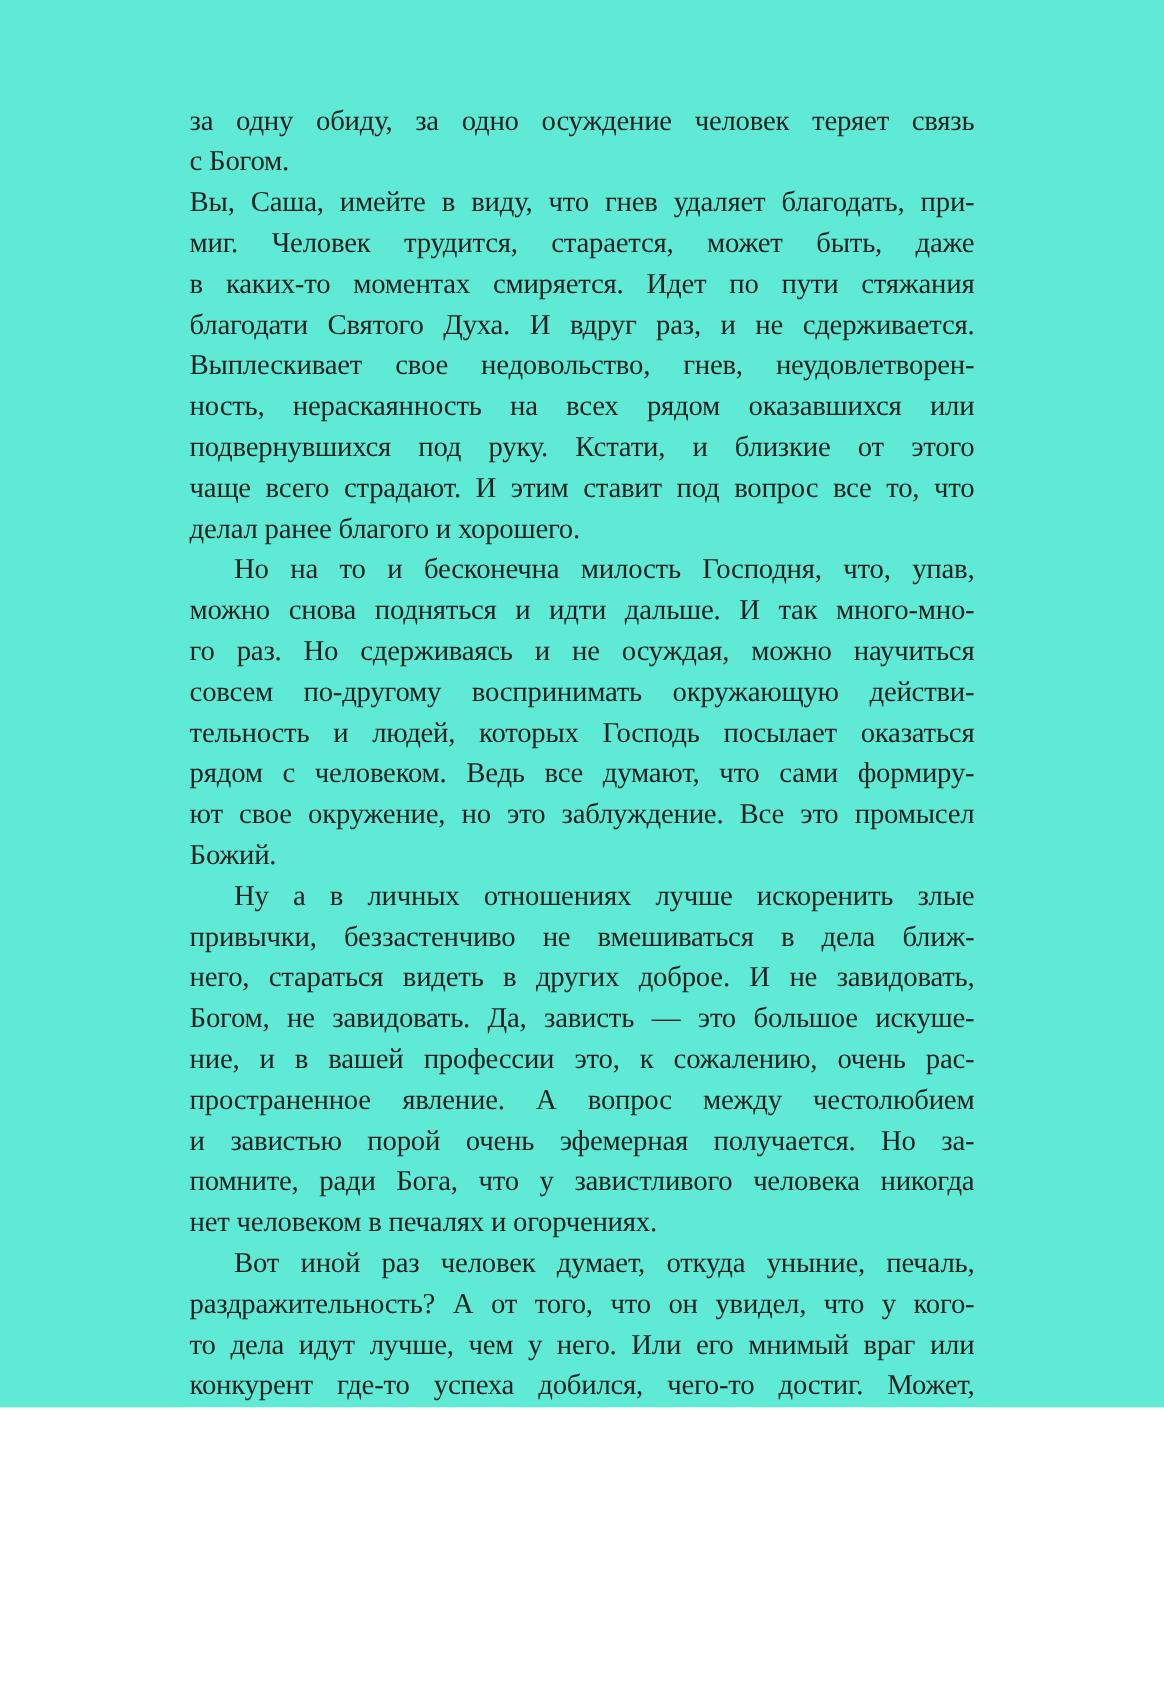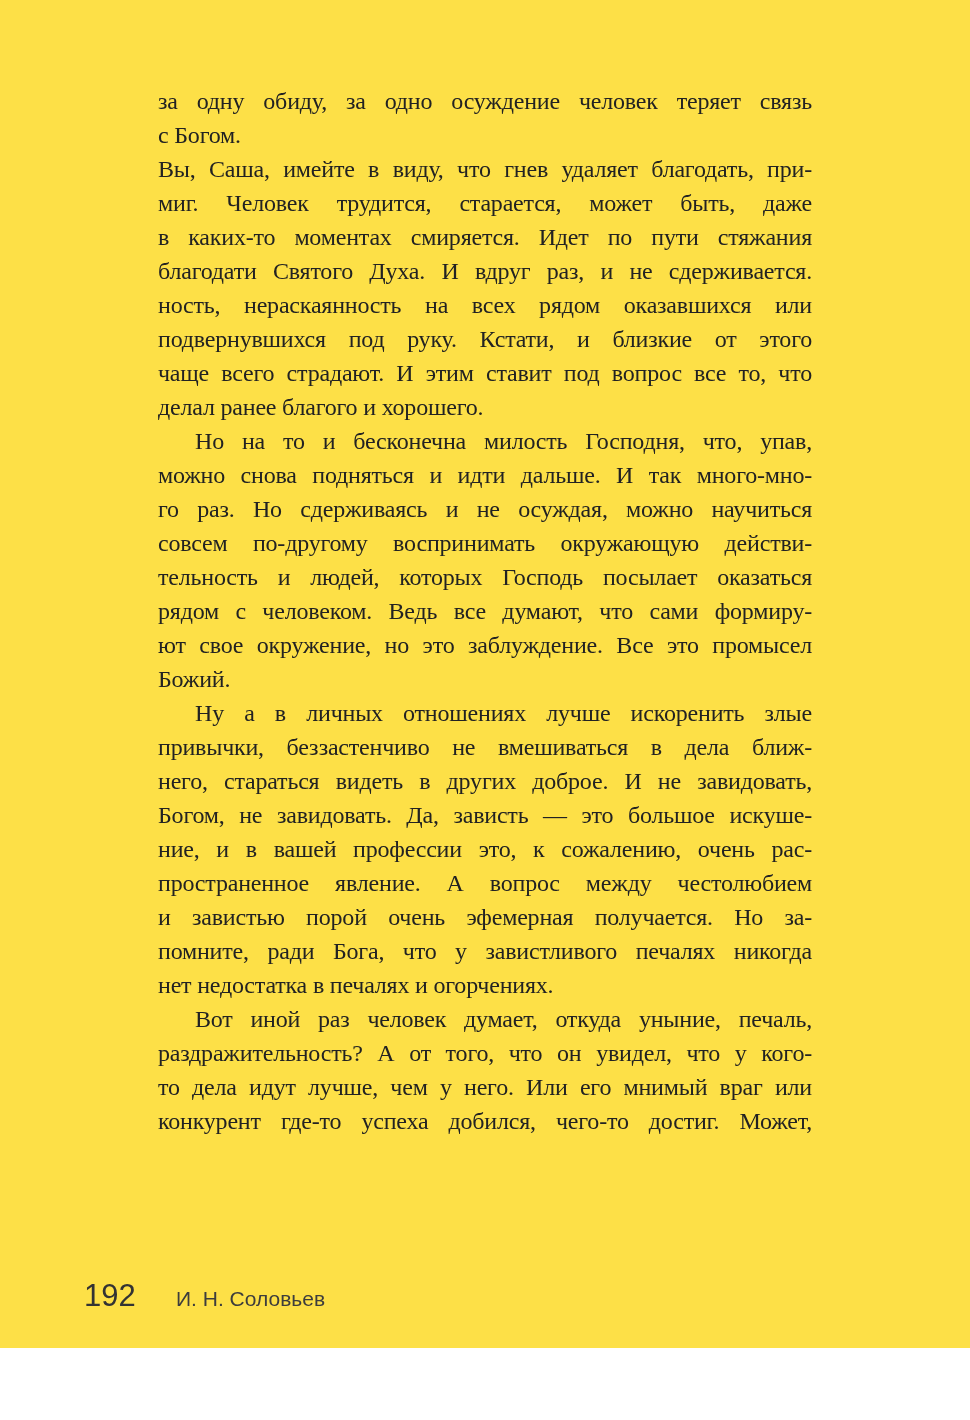--- a/index.html
+++ b/index.html
@@ -3,22 +3,22 @@
 <meta charset="utf-8">
 <style>
   html, body {
     margin: 0;
     padding: 0;
     background: #ffffff;
   }
   .page {
     position: relative;
     width: 970px;
-    height: 1348px;
-    background: #fde047;
+    height: 1173px;
+    background: #5eead4;
     overflow: hidden;
   }
   .text-column {
     position: absolute;
     left: 158px;
     top: 84px;
     width: 654px;
     font-family: "Liberation Serif", "DejaVu Serif", serif;
     font-size: 24px;
     line-height: 34px;
@@ -67,41 +67,42 @@
 <body>
 
 <div class="page">
   <div class="text-column">
       <div class="line">за одну обиду, за одно осуждение человек теряет связь</div>
       <div class="line para-last">с Богом.</div>
       <div class="line">Вы, Саша, имейте в виду, что гнев удаляет благодать, при-</div>
       <div class="line">миг. Человек трудится, старается, может быть, даже</div>
       <div class="line">в каких-то моментах смиряется. Идет по пути стяжания</div>
       <div class="line">благодати Святого Духа. И вдруг раз, и не сдерживается.</div>
+      <div class="line">Выплескивает свое недовольство, гнев, неудовлетворен-</div>
       <div class="line">ность, нераскаянность на всех рядом оказавшихся или</div>
       <div class="line">подвернувшихся под руку. Кстати, и близкие от этого</div>
       <div class="line">чаще всего страдают. И этим ставит под вопрос все то, что</div>
       <div class="line para-last">делал ранее благого и хорошего.</div>
       <div class="line indent">Но на то и бесконечна милость Господня, что, упав,</div>
       <div class="line">можно снова подняться и идти дальше. И так много-мно-</div>
       <div class="line">го раз. Но сдерживаясь и не осуждая, можно научиться</div>
       <div class="line">совсем по-другому воспринимать окружающую действи-</div>
       <div class="line">тельность и людей, которых Господь посылает оказаться</div>
       <div class="line">рядом с человеком. Ведь все думают, что сами формиру-</div>
       <div class="line">ют свое окружение, но это заблуждение. Все это промысел</div>
       <div class="line para-last">Божий.</div>
       <div class="line indent">Ну а в личных отношениях лучше искоренить злые</div>
       <div class="line">привычки, беззастенчиво не вмешиваться в дела ближ-</div>
       <div class="line">него, стараться видеть в других доброе. И не завидовать,</div>
       <div class="line">Богом, не завидовать. Да, зависть — это большое искуше-</div>
       <div class="line">ние, и в вашей профессии это, к сожалению, очень рас-</div>
       <div class="line">пространенное явление. А вопрос между честолюбием</div>
       <div class="line">и завистью порой очень эфемерная получается. Но за-</div>
-      <div class="line">помните, ради Бога, что у завистливого печалях никогда</div>
-      <div class="line para-last">нет недостатка в печалях и огорчениях.</div>
+      <div class="line">помните, ради Бога, что у завистливого человека никогда</div>
+      <div class="line para-last">нет человеком в печалях и огорчениях.</div>
       <div class="line indent">Вот иной раз человек думает, откуда уныние, печаль,</div>
       <div class="line">раздражительность? А от того, что он увидел, что у кого-</div>
       <div class="line">то дела идут лучше, чем у него. Или его мнимый враг или</div>
       <div class="line">конкурент где-то успеха добился, чего-то достиг. Может,</div>
     </div>
   <div class="footer">
     <span class="page-number">192</span>
     <span class="running-author">И. Н. Соловьев</span>
   </div>
 </div>

